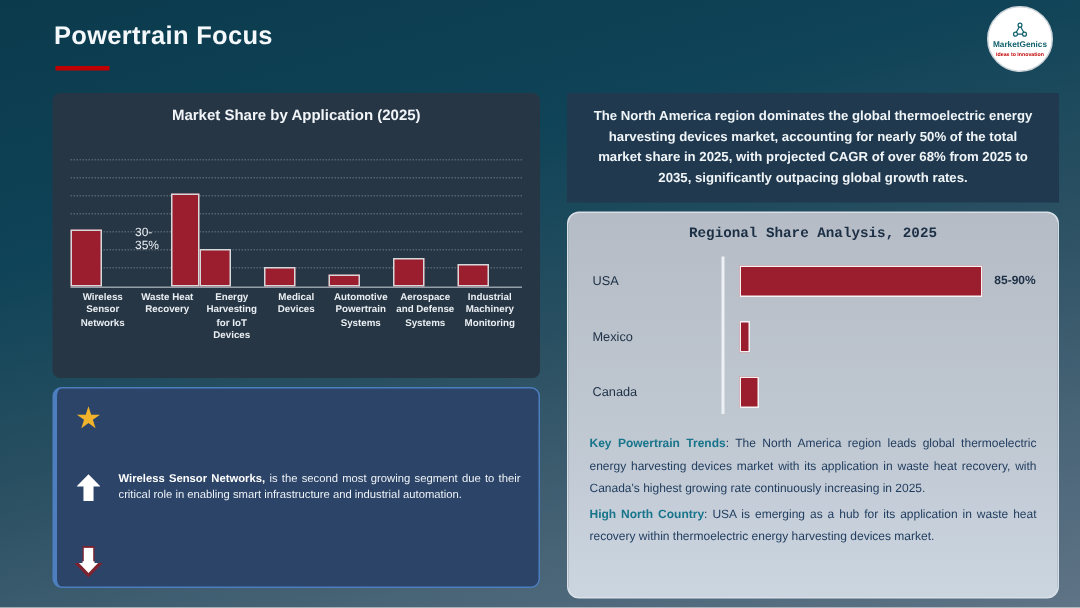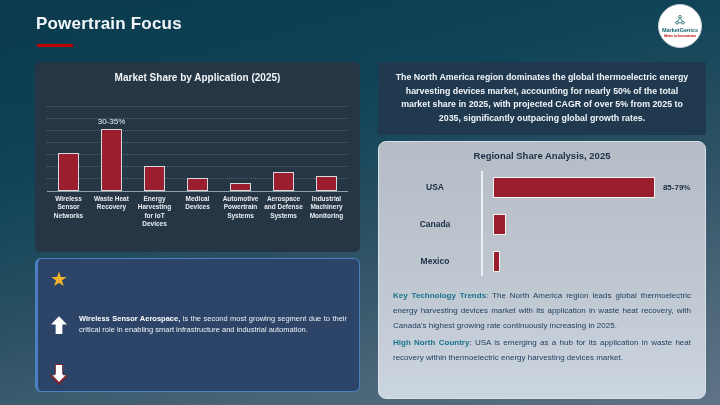--- a/index.html
+++ b/index.html
@@ -18,21 +18,21 @@
   .logo-tag{font-size:3.5px;font-weight:bold;color:#c00000;}
   .content{position:absolute;left:35px;top:62px;right:14px;display:flex;gap:18px;}
   .col-left{width:325px;display:flex;flex-direction:column;gap:6px;}
   .col-right{width:328px;display:flex;flex-direction:column;gap:6px;}
 
   
   .chart-panel{height:190px;background:#273645;border-radius:5px;padding:8px 6px 4px 6px;box-sizing:border-box;}
   .chart-title{text-align:center;font-size:10px;font-weight:bold;color:#f1f5f8;margin-top:2px;}
   .vplot{position:relative;height:86px;margin:22px 6px 0 6px;display:flex;align-items:flex-end;}
   .gridline{position:absolute;left:0;right:0;border-top:1px dotted rgba(255,255,255,.22);z-index:0;}
-  .vslot{flex:1;display:flex;flex-direction:column;align-items:center;justify-content:flex-start;z-index:1;}
+  .vslot{flex:1;display:flex;flex-direction:row;align-items:center;justify-content:flex-start;z-index:1;}
   .vlabel{font-size:8px;color:#eaf0f4;margin-bottom:3px;}
   .vbar{width:21px;background:#9b1e2f;border:1px solid #d6d9dc;box-sizing:border-box;}
   .vaxis{border-top:1px solid #93a0aa;margin:0 6px;}
   .vcats{display:flex;margin:3px 6px 0 6px;}
   .vcat{flex:1;text-align:center;font-size:6.5px;font-weight:bold;color:#e9eef2;white-space:pre-line;line-height:1.3;}
 
   
   .bullets-box{height:134px;background:#2b4467;border:1px solid #4d7fc0;border-left:3px solid #4d7fc0;border-radius:6px;
     padding:9px 12px 6px 8px;box-sizing:border-box;display:flex;flex-direction:column;justify-content:space-between;}
   .bullet{display:flex;align-items:flex-start;gap:7px;}
@@ -44,25 +44,25 @@
   .arrow-down-inner{width:15px;height:17px;margin-top:1px;background:#ffffff;clip-path:polygon(50% 100%,100% 54%,71% 54%,71% 0,29% 0,29% 54%,0 54%);}
   .bullet-text{flex:1;font-size:7.5px;line-height:1.45;color:#eef2f7;text-align:justify;}
   .bullet-text b{color:#ffffff;}
 
   
   .statement{background:#20394f;color:#f0f5f8;font-size:8.8px;font-weight:bold;line-height:1.55;
     text-align:center;padding:9px 14px;box-sizing:border-box;min-height:62px;}
   .regional-panel{flex:1;min-height:258px;border-radius:8px;border:1px solid #d9e0e8;
     background:linear-gradient(180deg,#b5bcc5 0%,#bfc7d1 55%,#cbd5e0 100%);
     padding:8px 12px 8px 12px;box-sizing:border-box;}
-  .regional-title{text-align:center;font-size:9.5px;font-weight:bold;color:#1c2f45;}
+  .regional-title{text-align:center;font-size:9.5px;font-weight:bold;color:#1c2f45;font-family:Liberation Mono, monospace;}
   .hchart{position:relative;margin:16px 4px 0 4px;}
   .hchart::before{content:'';position:absolute;left:86px;top:-6px;bottom:-4px;width:2px;background:#edf1f6;}
   .hrow{display:flex;align-items:center;height:21px;margin-bottom:16px;}
-  .hlabel{width:80px;flex:0 0 80px;text-align:center;padding-right:10px;font-size:8.5px;font-weight:bold;color:#1c2f45;}
+  .hlabel{width:80px;flex:0 0 80px;text-align:left;padding-right:10px;font-size:8.5px;font-weight:normal;color:#1c2f45;}
   .hbarwrap{flex:1;position:relative;height:100%;margin-left:8px;}
   .hbar{position:absolute;left:0;top:0;height:100%;background:#9b1e2f;border:1.5px solid #f3f3f3;box-sizing:border-box;}
   .hval{position:absolute;top:50%;transform:translateY(-50%);font-size:8px;font-weight:bold;color:#1c2f45;white-space:nowrap;}
   .notes{margin-top:10px;padding:0 2px;}
   .note{font-size:8px;line-height:1.9;color:#1e3a5c;text-align:justify;margin:0 0 2px 0;}
   .note b{color:#17748a;}
 </style>
 </head>
 <body>
 
@@ -145,56 +145,56 @@
     <div class="bullets-box" id="bullets">
         <div class="bullet">
           <div class="bullet-icon">
             <span class="star-glyph">★</span>
           </div>
         </div>
         <div class="bullet">
           <div class="bullet-icon">
             <div class="arrow-up"></div>
           </div>
-          <div class="bullet-text"><b>Wireless Sensor Aerospace,</b> is the second most growing segment due to their critical role in enabling smart infrastructure and industrial automation.</div>
+          <div class="bullet-text"><b>Wireless Sensor Networks,</b> is the second most growing segment due to their critical role in enabling smart infrastructure and industrial automation.</div>
         </div>
         <div class="bullet">
           <div class="bullet-icon">
             <div class="arrow-down-outer">
               <div class="arrow-down-inner"></div>
             </div>
           </div>
         </div>
       </div>
   </div>
 
   <div class="col-right">
-    <div class="statement">The North America region dominates the global thermoelectric energy harvesting devices market, accounting for nearly 50% of the total market share in 2025, with projected CAGR of over 5% from 2025 to 2035, significantly outpacing global growth rates.</div>
+    <div class="statement">The North America region dominates the global thermoelectric energy harvesting devices market, accounting for nearly 50% of the total market share in 2025, with projected CAGR of over 68% from 2025 to 2035, significantly outpacing global growth rates.</div>
     <div class="regional-panel">
       <div class="regional-title">Regional Share Analysis, 2025</div>
       <div class="hchart" id="hchart">
           <div class="hrow">
             <div class="hlabel">USA</div>
             <div class="hbarwrap">
               <div class="hbar" style="width: 161.875px;"></div>
-              <span class="hval" style="left: 169.875px;">85-79%</span>
+              <span class="hval" style="left: 169.875px;">85-90%</span>
+            </div>
+          </div>
+          <div class="hrow">
+            <div class="hlabel">Mexico</div>
+            <div class="hbarwrap">
+              <div class="hbar" style="width: 7.4px;"></div>
             </div>
           </div>
           <div class="hrow">
             <div class="hlabel">Canada</div>
             <div class="hbarwrap">
               <div class="hbar" style="width: 12.95px;"></div>
             </div>
           </div>
-          <div class="hrow">
-            <div class="hlabel">Mexico</div>
-            <div class="hbarwrap">
-              <div class="hbar" style="width: 7.4px;"></div>
-            </div>
-          </div>
         </div>
       <div class="notes" id="notes">
-          <p class="note"><b>Key Technology Trends</b>: The North America region leads global thermoelectric energy harvesting devices market with its application in waste heat recovery, with Canada's highest growing rate continuously increasing in 2025.</p>
+          <p class="note"><b>Key Powertrain Trends</b>: The North America region leads global thermoelectric energy harvesting devices market with its application in waste heat recovery, with Canada's highest growing rate continuously increasing in 2025.</p>
           <p class="note"><b>High North Country</b>: USA is emerging as a hub for its application in waste heat recovery within thermoelectric energy harvesting devices market.</p>
         </div>
     </div>
   </div>
 </div>
 
 </body></html>

